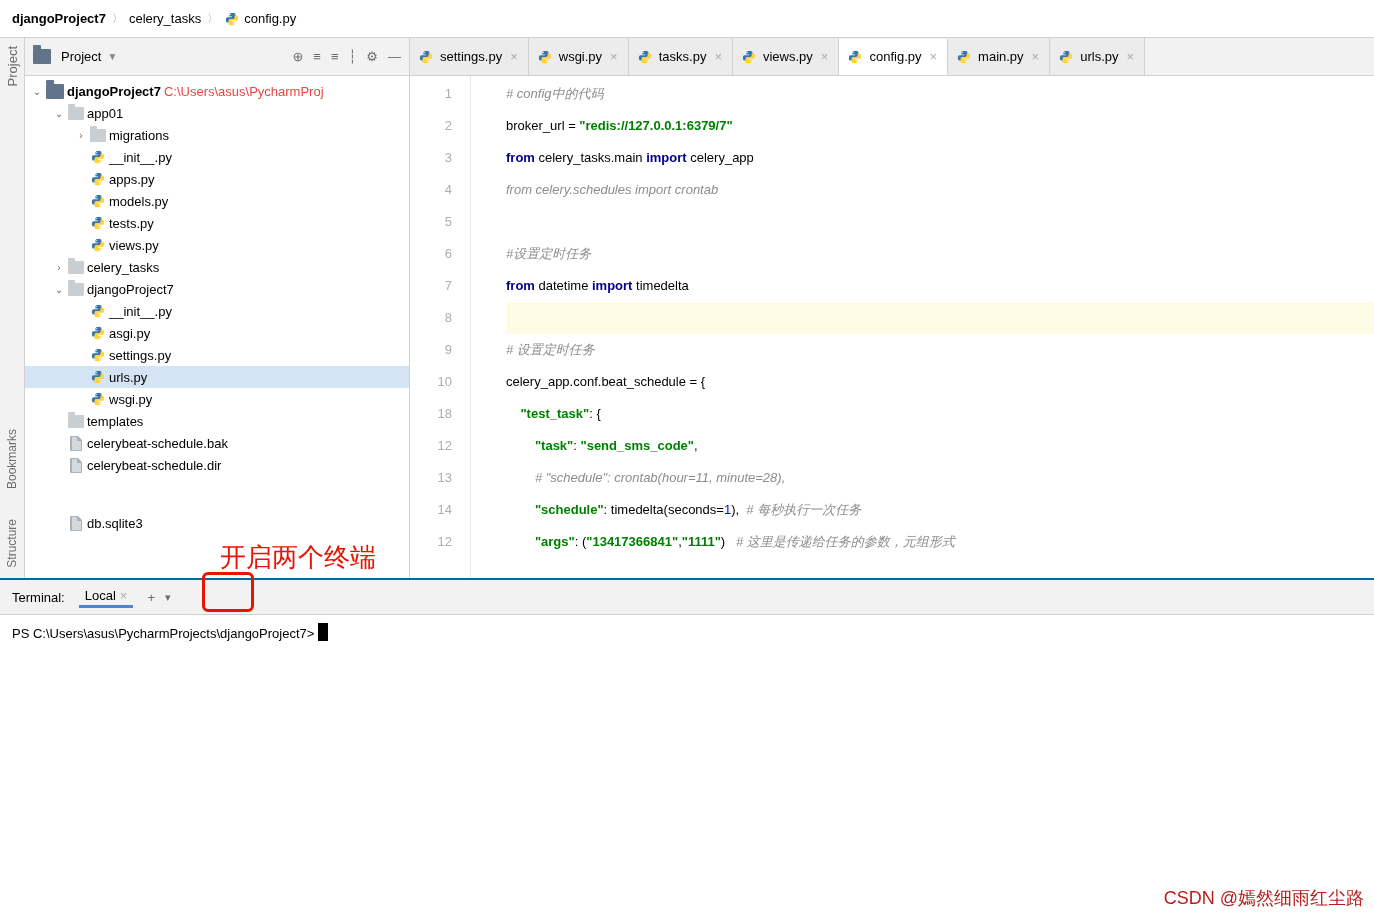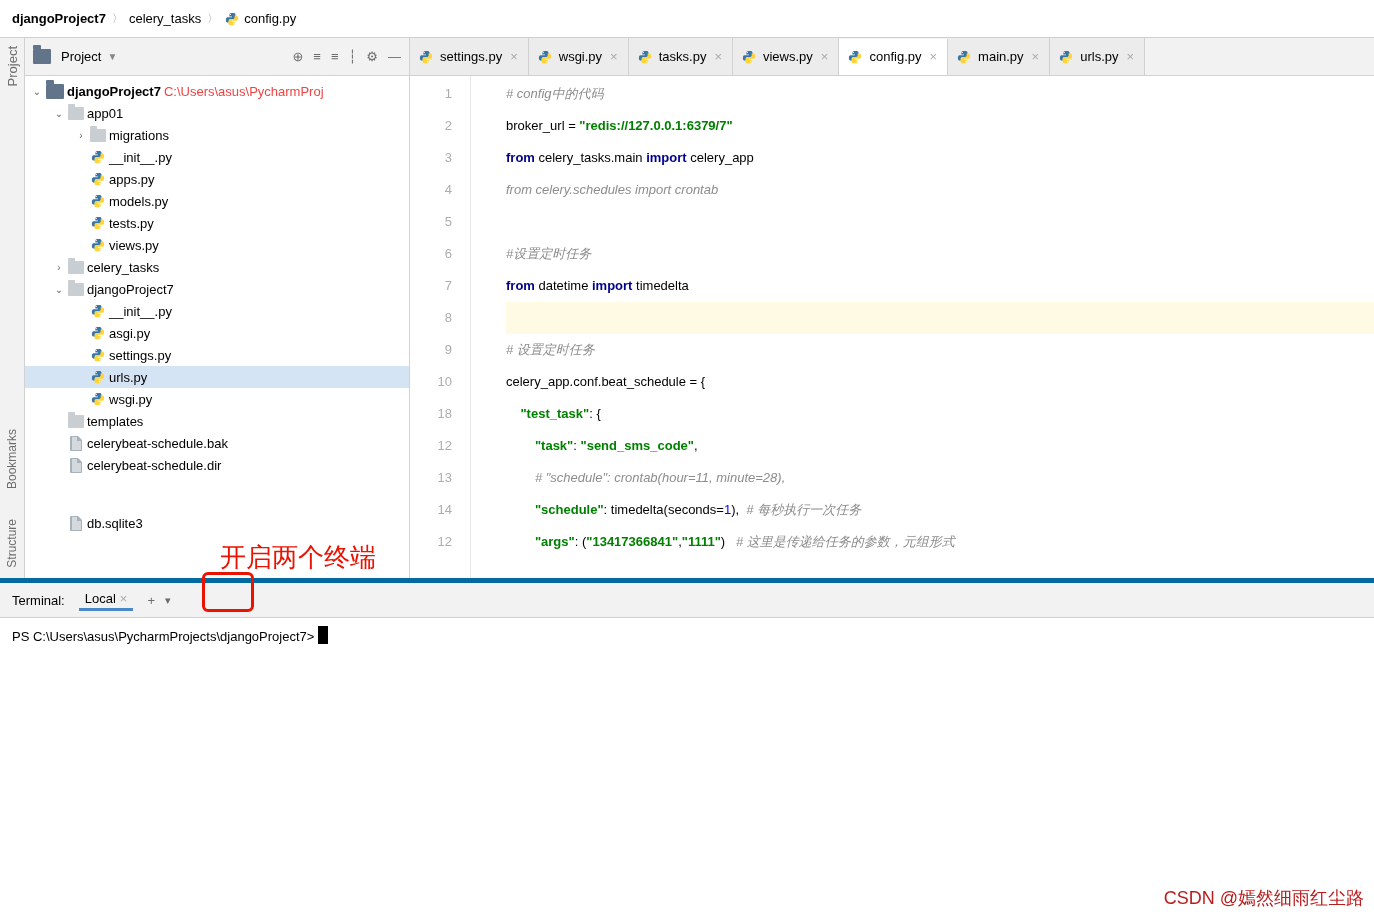--- a/index.html
+++ b/index.html
@@ -33,21 +33,21 @@
 .code{flex:1;padding-left:35px;padding-top:2px;background:#fff;white-space:pre}
 .code div{height:32px}
 .c-comm{color:#8c8c8c;font-style:italic}
 .c-str{color:#008000;font-weight:bold}
 .c-kw{color:#00008b;font-weight:bold}
 .c-num{color:#0000ff}
 .c-fn{color:#000}
 .line-caret{background:#fffae3}
 .annotation{position:absolute;left:220px;top:540px;color:#ea1200;font-size:26px;font-weight:400;font-family:"SimSun",serif}
 .anno-box{position:absolute;left:202px;top:572px;width:52px;height:40px;border:3px solid #ea1200;border-radius:6px}
-.term-panel{height:336px;display:flex;flex-direction:column;border-top:5px solid #0369a1;position:relative}
+.term-panel{height:336px;display:flex;flex-direction:column;border-top:2px solid #0369a1;position:relative}
 .term-header{height:35px;background:#f2f2f2;border-bottom:1px solid #d1d1d1;display:flex;align-items:center;padding:0 12px;gap:14px}
 .term-tab{padding:2px 6px;border-bottom:3px solid #4a88c7;display:flex;align-items:center;gap:4px}
 .term-tab .close{color:#aaa}
 .term-tools{display:flex;gap:10px;color:#6c6c6c;font-size:17px;align-items:center}
 .term-body{flex:1;padding:8px 12px;font-family:Consolas,monospace;font-size:15px;background:#fff;line-height:1.4}
 .term-cursor{display:inline-block;width:10px;height:18px;background:#000;vertical-align:-3px}
 .watermark{position:absolute;right:10px;bottom:4px;color:#b91c1c;font-size:18px}
 svg{display:block}
 .proj-ico{width:18px;height:15px;display:inline-block;background:#62748a;border-radius:1px;position:relative}
 .proj-ico::before{content:"";position:absolute;top:-4px;left:0;width:8px;height:4px;background:#62748a;border-radius:1px 1px 0 0}

